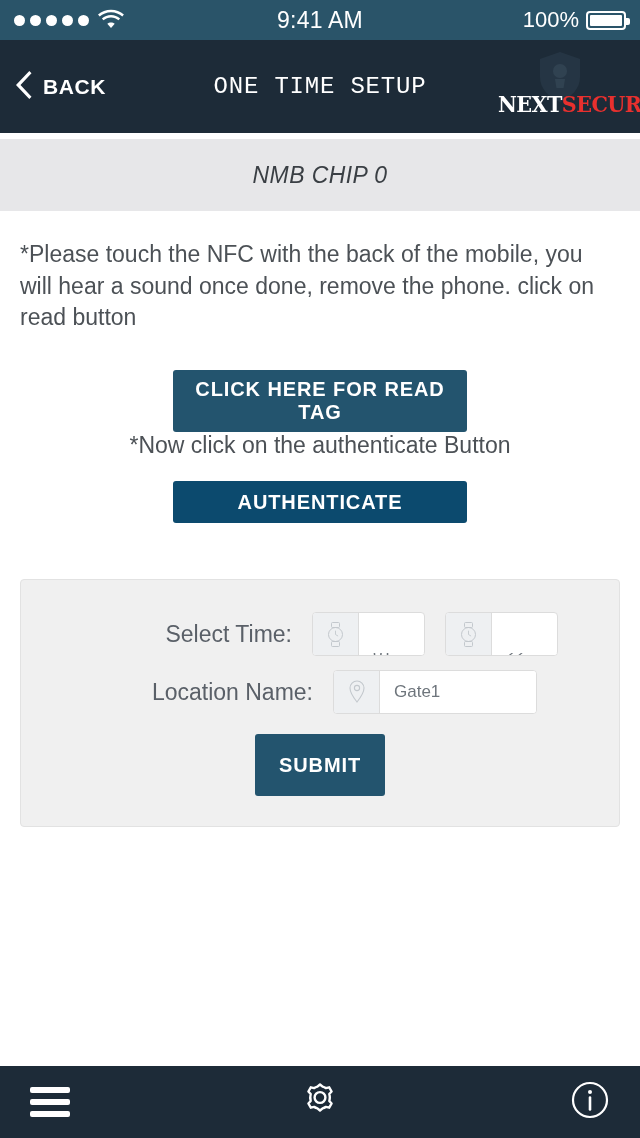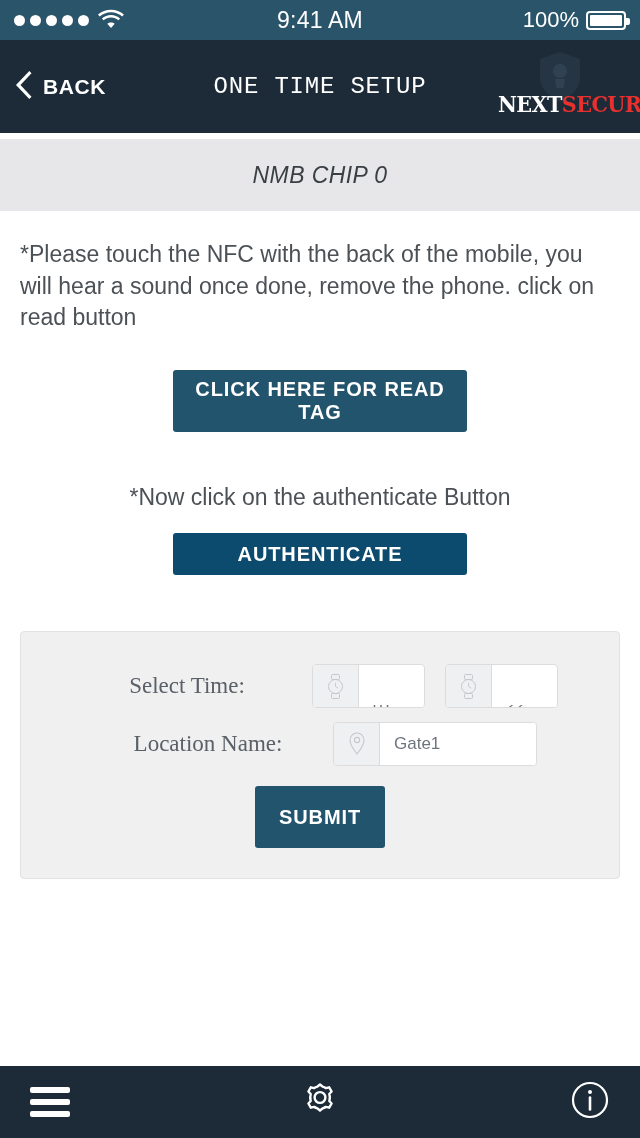--- a/index.html
+++ b/index.html
@@ -188,21 +188,20 @@
     letter-spacing: 0.9px;
   }
   .btn-read {
     width: 294px;
     height: 62px;
     margin: 36px auto 0;
     background: #23546e;
     font-size: 20px;
   }
   .hint-auth {
-    margin-top: 52px;
     text-align: center;
     font-size: 23px;
     color: #4c5156;
   }
   .btn-auth {
     width: 294px;
     height: 42px;
     margin: 22px auto 0;
     background: #0c4a6e;
     font-size: 20px;
@@ -218,25 +217,24 @@
   }
   .form-row {
     display: flex;
     align-items: center;
     justify-content: center;
     margin-bottom: 14px;
   }
   .form-label {
     font-size: 23px;
     color: #5a6068;
-    text-align: center;
+    text-align: right;
     width: 230px;
     padding-right: 20px;
     white-space: nowrap;
-    font-family: Liberation Serif, serif;
   }
   .input-group {
     display: flex;
     align-items: stretch;
     border: 1px solid #dcdcdc;
     border-radius: 4px;
     overflow: hidden;
     background: #ffffff;
     height: 44px;
   }

